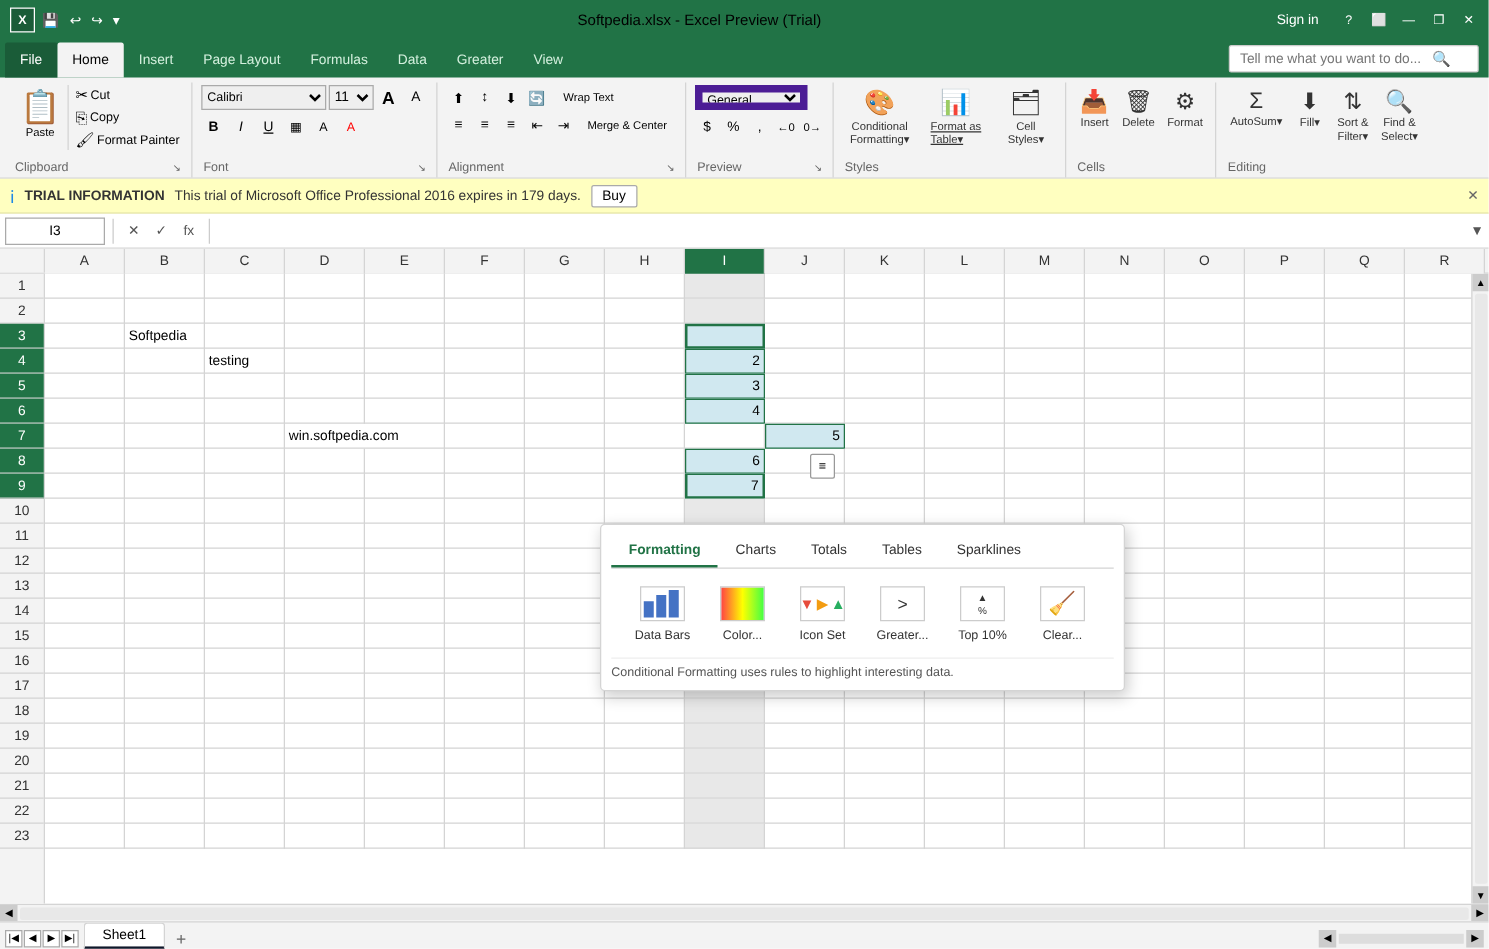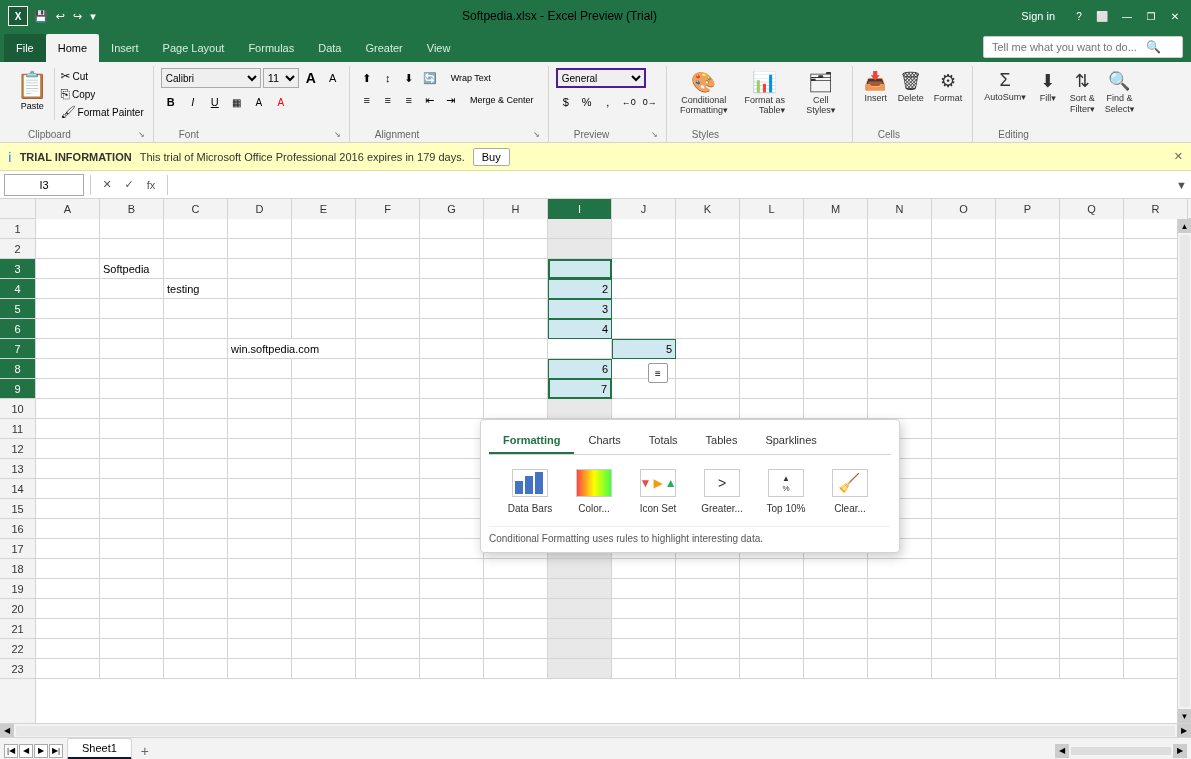--- a/index.html
+++ b/index.html
@@ -23,21 +23,21 @@
     .quick-access { display: flex; gap: 4px; align-items: center; }
     .qa-btn { color: white; font-size: 11px; cursor: pointer; padding: 2px; }
 
     
     .ribbon { background: #f3f3f3; border-bottom: 1px solid #d4d4d4; }
     .ribbon-tab { padding: 4px 12px; font-size: 11px; cursor: pointer; color: #d4f0de; height: 28px; display: flex; align-items: center; }
     .ribbon-tab.active { background: #f3f3f3; color: #000; border-radius: 2px 2px 0 0; }
     .ribbon-content { display: flex; align-items: stretch; padding: 4px 4px 0; min-height: 80px; gap: 1px; }
     .ribbon-group { display: flex; flex-direction: column; align-items: center; border-right: 1px solid #d4d4d4; padding: 2px 6px 0; min-width: fit-content; }
     .ribbon-group-items { display: flex; align-items: flex-start; gap: 2px; flex: 1; }
-    .ribbon-group-label { font-size: 10px; color: #666; padding: 2px 0; text-align: left; border-top: none; margin-top: auto; margin-left: 16px; }
+    .ribbon-group-label { font-size: 10px; color: #666; padding: 2px 0; text-align: left; border-top: none; margin-top: auto; }
     .ribbon-btn { display: flex; flex-direction: column; align-items: center; justify-content: center; padding: 2px 4px; cursor: pointer; border-radius: 2px; min-width: 32px; font-size: 10px; color: #333; gap: 1px; }
     .ribbon-btn-label { font-size: 9px; text-align: center; line-height: 1.2; }
     .ribbon-btn-large { min-width: 44px; padding: 2px 6px; }
 
     
     .paste-btn { display: flex; flex-direction: column; align-items: center; cursor: pointer; padding: 2px 6px; border-right: 1px solid #d4d4d4; margin-right: 2px; }
     .clipboard-sub { display: flex; flex-direction: column; gap: 2px; }
     .small-btn { display: flex; align-items: center; padding: 1px 3px; cursor: pointer; font-size: 10px; gap: 2px; border-radius: 2px; }
 
     
@@ -116,21 +116,21 @@
     .format-popup-tab.active { color: #217346; border-bottom: 2px solid #217346; font-weight: bold; }
     .format-popup-items { display: flex; gap: 4px; justify-content: center; margin-bottom: 8px; }
     .format-item { display: flex; flex-direction: column; align-items: center; cursor: pointer; padding: 4px 6px; border-radius: 2px; min-width: 60px; }
     .format-item-icon { width: 40px; height: 32px; display: flex; align-items: center; justify-content: center; margin-bottom: 4px; }
     .format-item-label { font-size: 10px; color: #333; text-align: right; }
     .format-popup-desc { font-size: 10px; color: #555; border-top: 1px solid #eee; padding-top: 6px; text-align: left; }
     .sheet-tab { padding: 3px 14px; font-size: 11px; border: 1px solid #d4d4d4; border-bottom: none; background: white; cursor: pointer; margin-right: 2px; border-radius: 3px 3px 0 0; }
     .sheet-tab.active { background: white; border-bottom: 7px solid #0f172a; font-weight: normal; }
     .sheet-add { width: 22px; height: 22px; display: flex; align-items: center; justify-content: center; cursor: pointer; font-size: 14px; color: #666; }
     .align-row { display: flex; gap: 1px; }
-    .number-format-select { width: 90px; height: 20px; font-size: 10px; border: 2px solid #4c1d95; margin-bottom: 2px; }
+    .number-format-select { width: 90px; height: 20px; font-size: 10px; border: 6px solid #4c1d95; margin-bottom: 2px; }
     .number-row { display: flex; gap: 1px; align-items: center; }
 
     
     .ribbon-group-footer { display: flex; align-items: center; justify-content: space-between; width: 100%; padding: 0 2px; }
     .group-dialog-btn { font-size: 8px; color: #666; cursor: pointer; }
 
     
     .icon-databars { width: 36px; height: 28px; display: flex; align-items: flex-end; gap: 2px; padding: 2px; border: 1px solid #ccc; }
     .icon-databars-bar { background: #4472c4; }
     .icon-colorscale { width: 36px; height: 28px; border: 1px solid #ccc; background: linear-gradient(to right, #ff4444, #ffff00, #44ff44); }
@@ -286,21 +286,21 @@
     </div>
 
     <div class="ribbon-group">
       <div class="ribbon-group-items" style="gap:4px;">
         <div class="ribbon-btn ribbon-btn-large" style="width:60px;">
           <span style="font-size:20px;">🎨</span>
           <span style="font-size:9px;text-align:center;">Conditional<br>Formatting▾</span>
         </div>
         <div class="ribbon-btn ribbon-btn-large" style="width:54px;">
           <span style="font-size:20px;">📊</span>
-          <span style="font-size:9px;text-align:right;">Format as<br>Table▾</span>
+          <span style="font-size:9px;text-align:left;text-decoration:underline;">Format as<br>Table▾</span>
         </div>
         <div class="ribbon-btn ribbon-btn-large" style="width:50px;">
           <span style="font-size:20px;">🗂</span>
           <span style="font-size:9px;text-align:center;">Cell<br>Styles▾</span>
         </div>
       </div>
       <div class="ribbon-group-footer">
         <span class="ribbon-group-label">Styles</span>
       </div>
     </div>

